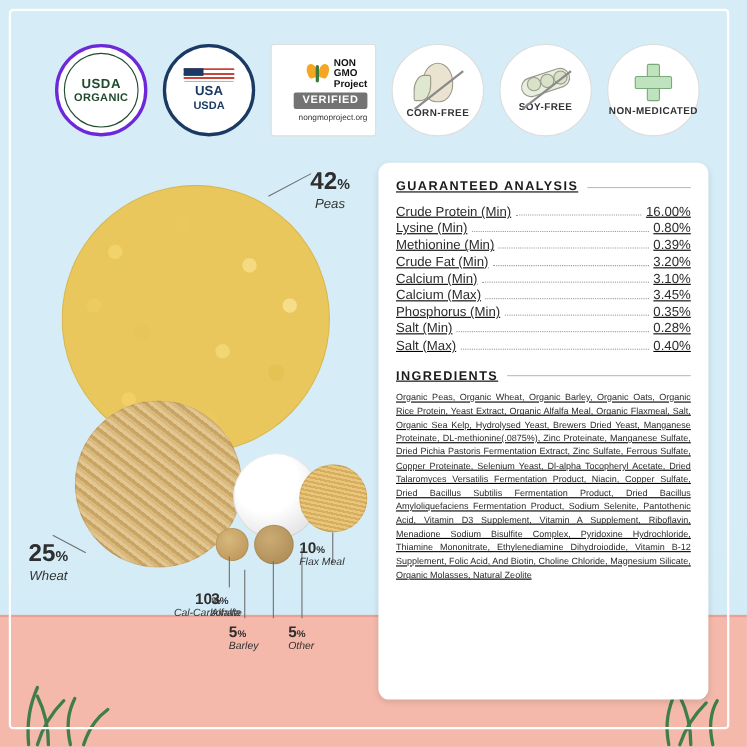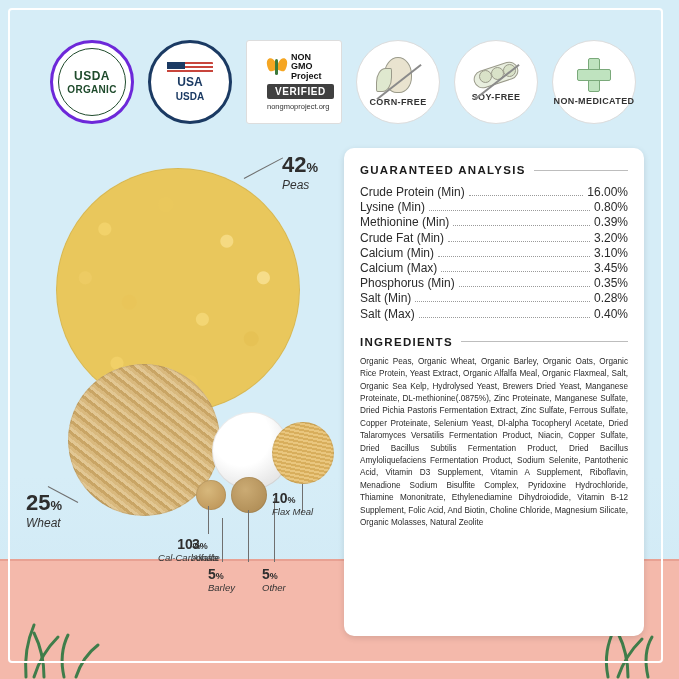--- a/index.html
+++ b/index.html
@@ -26,29 +26,29 @@
   .b-usda .t1{font-size:12px;font-weight:bold;color:#1f4b2c;letter-spacing:.5px;line-height:14px;}
   .b-usda .t2{font-size:10px;font-weight:bold;color:#1f4b2c;letter-spacing:.3px;line-height:13px;}
 
   .b-usagrown{width:84px;height:84px;border-radius:50%;background:#ffffff;border:3px solid #1b3a63;display:flex;flex-direction:column;align-items:center;justify-content:center;box-sizing:border-box;gap:2px;}
   .flagbar{width:46px;height:12px;background:
      repeating-linear-gradient(to bottom,#c8453c 0 2px,#ffffff 2px 4px);position:relative;border-radius:1px;}
   .flagbar:before{content:"";position:absolute;left:0;top:0;width:18px;height:7px;background:#1b3a63;}
   .b-usagrown .t1{font-size:12px;font-weight:bold;color:#1b3a63;line-height:13px;}
   .b-usagrown .t2{font-size:10px;font-weight:bold;color:#1b3a63;line-height:12px;}
 
-  .b-nongmo{width:96px;height:84px;background:#ffffff;border:1px solid #dddddd;border-radius:3px;display:flex;flex-direction:column;align-items:flex-start;justify-content:center;box-sizing:border-box;padding:20px;}
+  .b-nongmo{width:96px;height:84px;background:#ffffff;border:1px solid #dddddd;border-radius:3px;display:flex;flex-direction:column;align-items:flex-end;justify-content:center;box-sizing:border-box;padding:7px;}
   .nongmo-top{display:flex;align-items:center;gap:4px;}
   .butterfly{width:20px;height:22px;position:relative;}
   .butterfly .w{position:absolute;width:9px;height:13px;background:#f5a623;border-radius:60% 60% 40% 40%;}
   .butterfly .w.l{left:0;top:2px;transform:rotate(-18deg);}
   .butterfly .w.r{right:0;top:2px;transform:rotate(18deg);}
   .butterfly .b{position:absolute;left:8px;top:3px;width:3px;height:16px;background:#3b7a3b;border-radius:2px;}
   .nongmo-words{font-size:9px;font-weight:bold;color:#111;line-height:9.5px;text-align:left;}
-  .nongmo-verified{margin-top:3px;background:#404040;color:#fff;font-size:10px;font-weight:bold;letter-spacing:.6px;padding:2px 8px;border-radius:2px;}
+  .nongmo-verified{margin-top:3px;background:#737373;color:#fff;font-size:10px;font-weight:bold;letter-spacing:.6px;padding:2px 8px;border-radius:2px;}
   .nongmo-url{margin-top:3px;font-size:7.5px;color:#333;}
 
   .b-circ{width:84px;height:84px;border-radius:50%;background:#ffffff;border:1px solid #dcdcdc;display:flex;flex-direction:column;align-items:center;justify-content:center;box-sizing:border-box;}
   .b-circ .cap{font-size:9px;font-weight:bold;color:#333;letter-spacing:.4px;margin-top:4px;}
   .slash{position:absolute;left:14px;top:40px;width:56px;height:2px;background:#8a8a8a;transform:rotate(-38deg);}
   .corn{width:26px;height:34px;background:#e9e3cf;border-radius:50% 50% 45% 45%;position:relative;border:1px solid #9a9a8a;}
   .corn:before{content:"";position:absolute;left:-9px;top:10px;width:14px;height:22px;background:#dfe8cf;border-radius:60% 10% 60% 10%;border:1px solid #9a9a8a;}
   .soy{width:46px;height:26px;position:relative;}
   .soy .pod{position:absolute;width:44px;height:16px;border:1px solid #9a9a8a;border-radius:10px;background:#e8eede;top:4px;left:0;transform:rotate(-18deg);}
   .soy .bean{position:absolute;width:11px;height:11px;border-radius:50%;background:#d9e2c8;border:1px solid #9a9a8a;}
@@ -87,27 +87,27 @@
       repeating-linear-gradient(12deg,#e9c67e 0 2px,#d8ae5c 2px 4px),
       #e2bd72;
   }
   .alfalfa{left:170px;top:330px;width:30px;height:30px;background:radial-gradient(circle at 40% 35%,#d7b87c,#b98f52);}
   .barley{left:205px;top:327px;width:36px;height:36px;background:radial-gradient(circle at 40% 35%,#cbab74,#a9864f);}
 
   .lead{position:absolute;background:#6f6f6f;}
   .leadlbl{position:absolute;font-family:"Liberation Sans",sans-serif;color:#2e2e2e;}
   .pct{font-size:22px;font-weight:bold;}
   .pct small{font-size:13px;font-weight:bold;}
-  .nm{font-size:12px;font-style:italic;color:#333;}
+  .nm{font-size:12px;font-style:italic;color:#333;text-align:center;}
   .pct-sm{font-size:14px;font-weight:bold;}
   .pct-sm small{font-size:9px;}
   .nm-sm{font-size:9.5px;font-style:italic;color:#333;}
 
   
-  .panel{position:absolute;left:344px;top:148px;width:300px;height:488px;background:#ffffff;border-radius:10px;box-shadow:0 2px 6px rgba(0,0,0,.12);padding:16px 16px 12px 16px;box-sizing:border-box;}
+  .panel{position:absolute;left:344px;top:148px;width:300px;height:488px;background:#ffffff;border-radius:10px;box-shadow:0 2px 6px rgba(0,0,0,.12);padding:16px 16px 12px 16px;box-sizing:border-box;text-decoration:underline;}
   .sec-title{font-size:11.5px;font-weight:bold;letter-spacing:1.3px;color:#1b1b1b;display:flex;align-items:center;gap:8px;}
   .sec-title .rule{flex:1;height:1px;background:#bdbdbd;}
   .ga-list{margin-top:9px;}
   .ga-row{display:flex;align-items:baseline;font-size:12px;color:#2b2b2b;line-height:15.2px;}
   .ga-name{white-space:nowrap;}
   .ga-dots{flex:1;border-bottom:1px dotted #9a9a9a;margin:0 4px 3px 4px;height:1px;}
   .ga-val{white-space:nowrap;}
   .ing-title{margin-top:14px;}
   .ing-body{margin-top:8px;font-size:8.2px;line-height:12.4px;color:#2b2b2b;text-align:justify;}
 </style>

